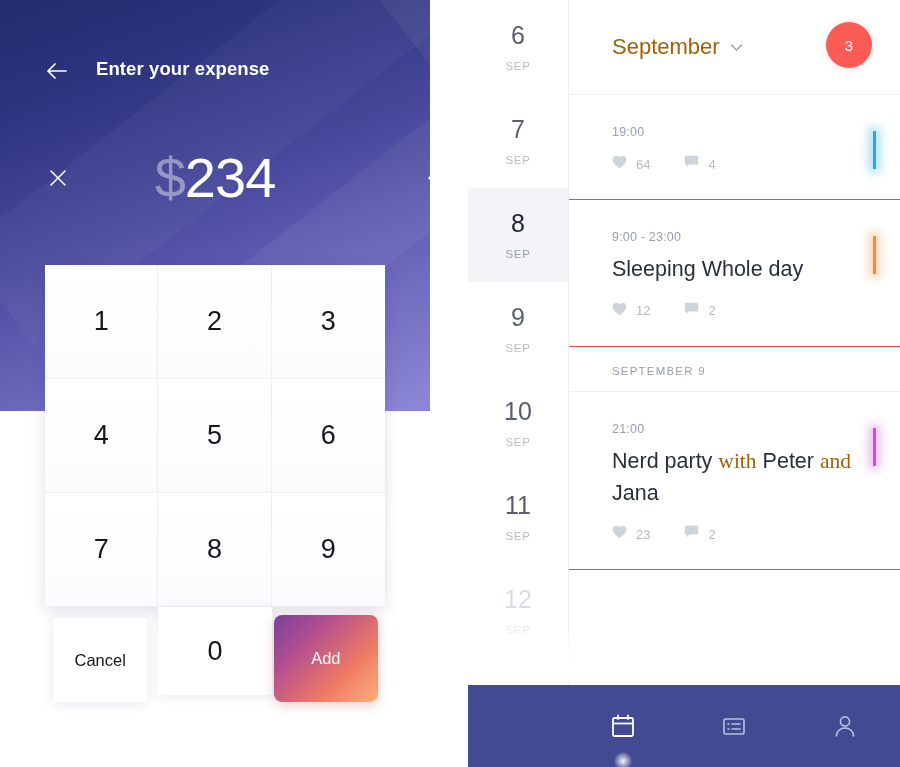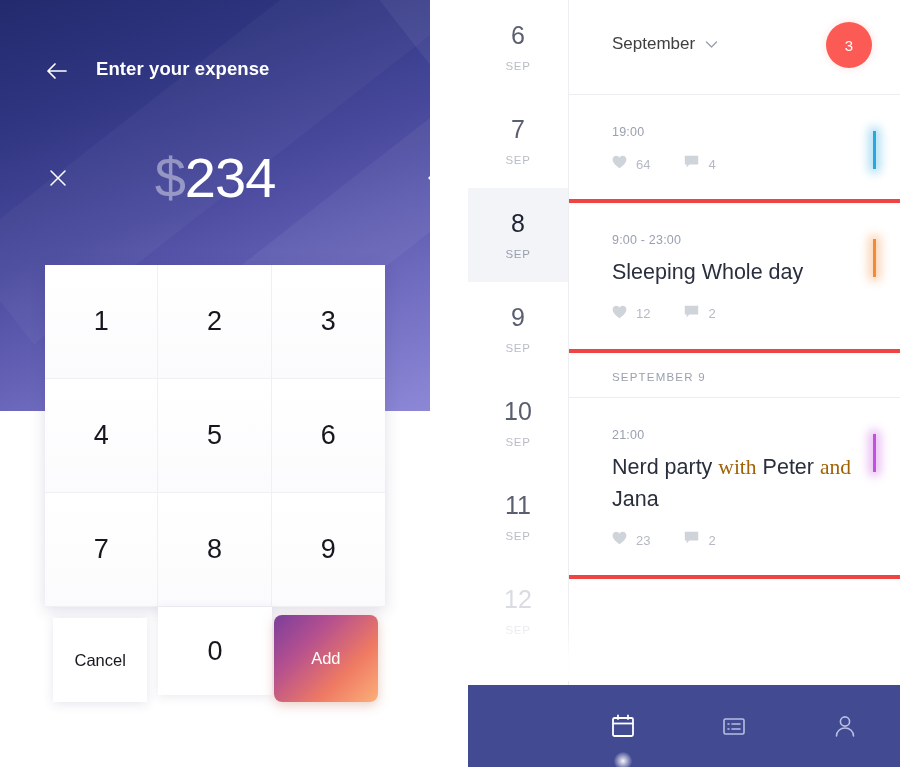--- a/index.html
+++ b/index.html
@@ -199,21 +199,21 @@
     height: 94px;
     border-bottom: 1px solid #eceef2;
   }
   .month-sel {
     position: absolute;
     left: 44px; top: 34px;
     display: flex; align-items: center; gap: 10px;
     cursor: pointer;
   }
   .month-sel .mtext {
-    font-size: 17px; color: #404040; font-weight: 300;
+    font-size: 22px; color: #a16207; font-weight: 300;
   }
   .badge-wrap {
     position: absolute;
     right: 28px; top: 22px;
     width: 46px; height: 46px;
     cursor: pointer;
   }
   .badge-glow {
     position: absolute; left: -9px; top: -9px;
     width: 64px; height: 64px; border-radius: 50%;
@@ -223,21 +223,21 @@
     position: absolute; left: 0; top: 0;
     width: 46px; height: 46px; border-radius: 50%;
     background: #fc5a54;
     display: flex; align-items: center; justify-content: center;
     color: #ffffff; font-size: 15px; font-weight: 400;
   }
 
   .event {
     position: relative;
     padding: 30px 44px 26px 44px;
-    border-bottom: 4px solid #ef4444;
+    border-bottom: 1px solid #ef4444;
     cursor: pointer;
   }
   .ev-time { font-size: 12.5px; color: #9aa0ad; letter-spacing: 0.2px; }
   .ev-title {
     font-size: 21.5px; font-weight: 300; color: #2a2f3d;
     line-height: 1.48; margin-top: 10px;
   }
   .ev-title .dim { color: #a16207; font-family: Liberation Serif, serif; }
   .ev-meta { margin-top: 16px; display: flex; align-items: flex-start; gap: 34px; }
   .ev-meta .m { display: flex; align-items: center; gap: 9px; }

